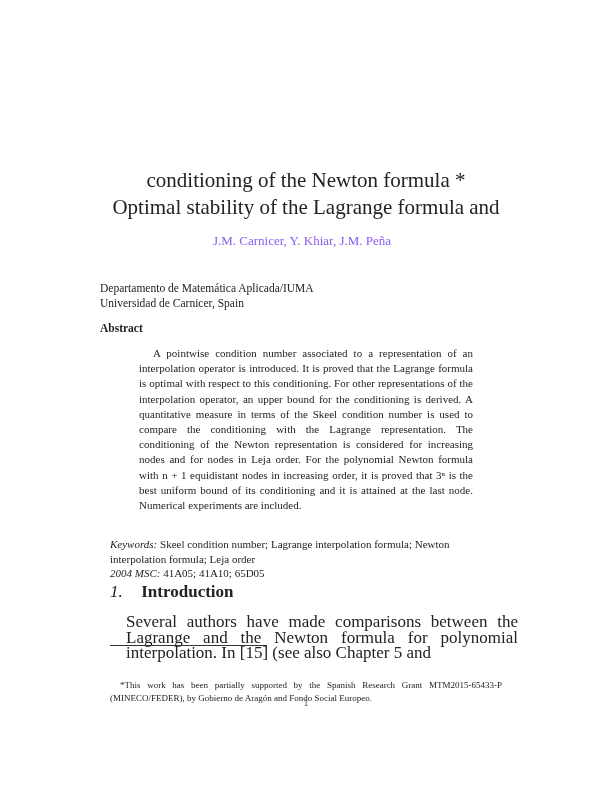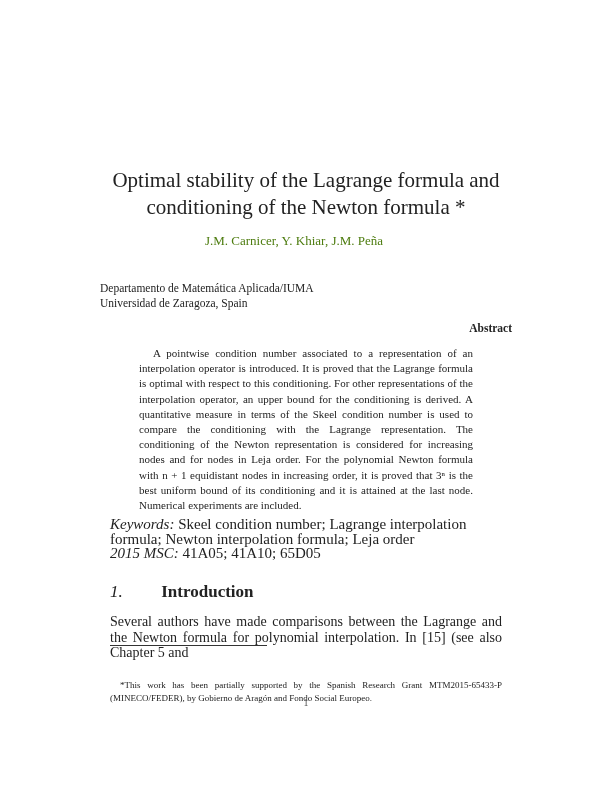--- a/index.html
+++ b/index.html
@@ -1,71 +1,71 @@
 <!DOCTYPE html>
 <html><head>
 <meta charset="utf-8">
 <style>
   html, body { margin: 0; padding: 0; background: #ffffff; }
   body { width: 612px; height: 792px; position: relative; overflow: hidden;
          font-family: "DejaVu Serif", "Liberation Serif", serif; color: #1a1a1a; }
   .abs { position: absolute; }
   .title { left: 100px; width: 412px; top: 167px; text-align: center;
            font-family: "Liberation Serif", serif; font-size: 21px; line-height: 27px; color: #222; }
-  .authors { left: 88px; width: 412px; top: 233px; text-align: center;
-             font-family: "Liberation Serif", serif; font-size: 13px; color: #4d7c0f; }
+  .authors { left: 96px; width: 412px; top: 233px; text-align: center;
+             font-family: "Liberation Serif", serif; font-size: 13px; color: #8b5cf6; }
   .affil { left: 100px; width: 412px; top: 281px; text-align: left;
            font-family: "Liberation Serif", serif; font-size: 11.5px; line-height: 15px; color: #222; }
-  .abs-head { left: 100px; width: 412px; top: 322px; text-align: right;
+  .abs-head { left: 100px; width: 412px; top: 322px; text-align: left;
               font-family: "Liberation Serif", serif; font-weight: bold; font-size: 11.5px; color: #222; }
   .abstract { left: 139px; width: 334px; top: 338px;
               font-family: "Liberation Serif", serif; font-size: 11px; line-height: 15.2px;
               text-align: justify; text-indent: 14px; color: #222; margin-top: 8px; }
-  .kw { left: 110px; width: 392px; top: 517px;
-        font-family: "Liberation Serif", serif; font-size: 15px; line-height: 14.5px; color: #222; }
+  .kw { left: 110px; width: 392px; top: 537px;
+        font-family: "Liberation Serif", serif; font-size: 11px; line-height: 14.5px; color: #222; }
   .kw i { font-style: italic; }
   .sec { left: 110px; top: 582px; font-family: "Liberation Serif", serif; font-size: 17px; color: #222; }
   .sec .num { display: inline-block; width: 27px; font-style: italic; font-weight: normal; }
-  .sec .label { font-weight: bold; margin-left: 20px; }
-  .body { left: 110px; width: 392px; top: 614px;
-          font-family: "Liberation Serif", serif; font-size: 14px; line-height: 15.5px;
+  .sec .label { font-weight: bold; }
+  .body { left: 126px; width: 392px; top: 614px;
+          font-family: "Liberation Serif", serif; font-size: 17px; line-height: 15.5px;
           text-align: justify; color: #222; }
   .fn-rule { left: 110px; top: 645px; width: 157px; height: 0; border-top: 1px solid #333; }
   .footnote { left: 110px; width: 392px; top: 651px;
               font-family: "Liberation Serif", serif; font-size: 9px; line-height: 12.5px;
               text-align: justify; text-indent: 10px; color: #222; margin-top: 28px; }
   .pagenum { left: 296px; width: 20px; top: 697px; text-align: center;
              font-family: "Liberation Serif", serif; font-size: 10px; color: #555; }
 </style>
 </head>
 <body>
 
 <div class="abs title">
+  <div>conditioning of the Newton formula *</div>
   <div>Optimal stability of the Lagrange formula and</div>
-  <div>conditioning of the Newton formula *</div>
 </div>
 
 <div class="abs authors">J.M. Carnicer, Y. Khiar, J.M. Peña</div>
 
 <div class="abs affil">
   <div>Departamento de Matemática Aplicada/IUMA</div>
-  <div>Universidad de Zaragoza, Spain</div>
+  <div>Universidad de Carnicer, Spain</div>
 </div>
 
 <div class="abs abs-head">Abstract</div>
 
 <div class="abs abstract">A pointwise condition number associated to a representation of an interpolation operator is introduced. It is proved that the Lagrange formula is optimal with respect to this conditioning. For other representations of the interpolation operator, an upper bound for the conditioning is derived. A quantitative measure in terms of the Skeel condition number is used to compare the conditioning with the Lagrange representation. The conditioning of the Newton representation is considered for increasing nodes and for nodes in Leja order. For the polynomial Newton formula with n + 1 equidistant nodes in increasing order, it is proved that 3ⁿ is the best uniform bound of its conditioning and it is attained at the last node. Numerical experiments are included.</div>
 
 <div class="abs kw">
   <div>
     <i>Keywords:</i>
     <span>Skeel condition number; Lagrange interpolation formula; Newton interpolation formula; Leja order</span>
   </div>
   <div>
-    <i>2015 MSC:</i>
+    <i>2004 MSC:</i>
     <span>41A05; 41A10; 65D05</span>
   </div>
 </div>
 
 <div class="abs sec">
   <span class="num">1.</span>
   <span class="label">Introduction</span>
 </div>
 
 <div class="abs body">Several authors have made comparisons between the Lagrange and the Newton formula for polynomial interpolation. In [15] (see also Chapter 5 and</div>

